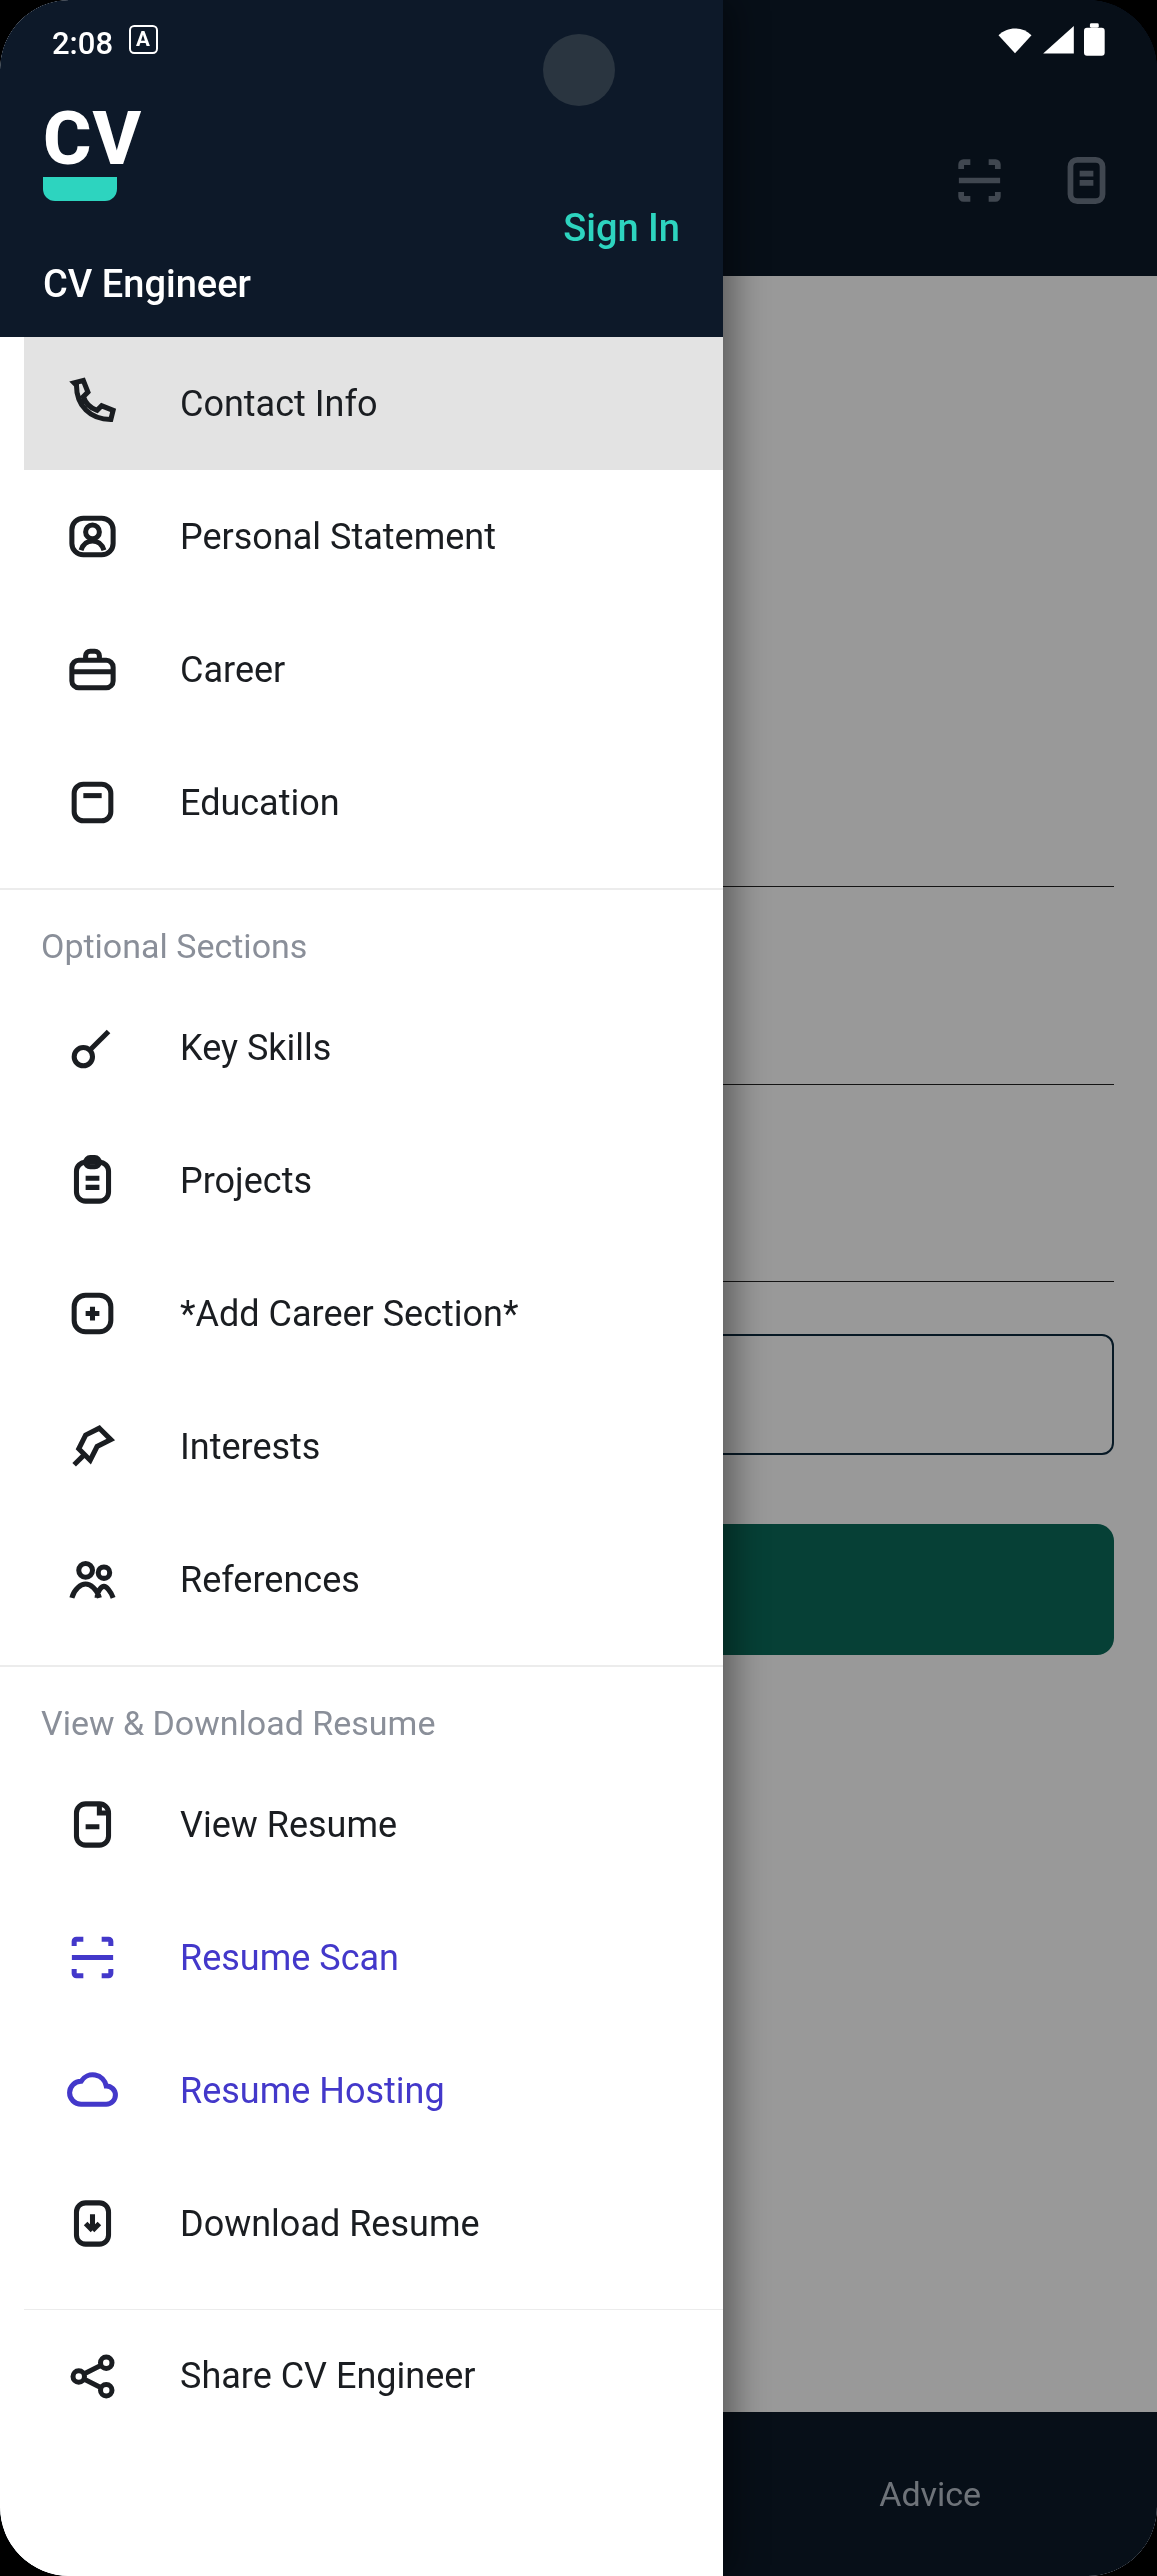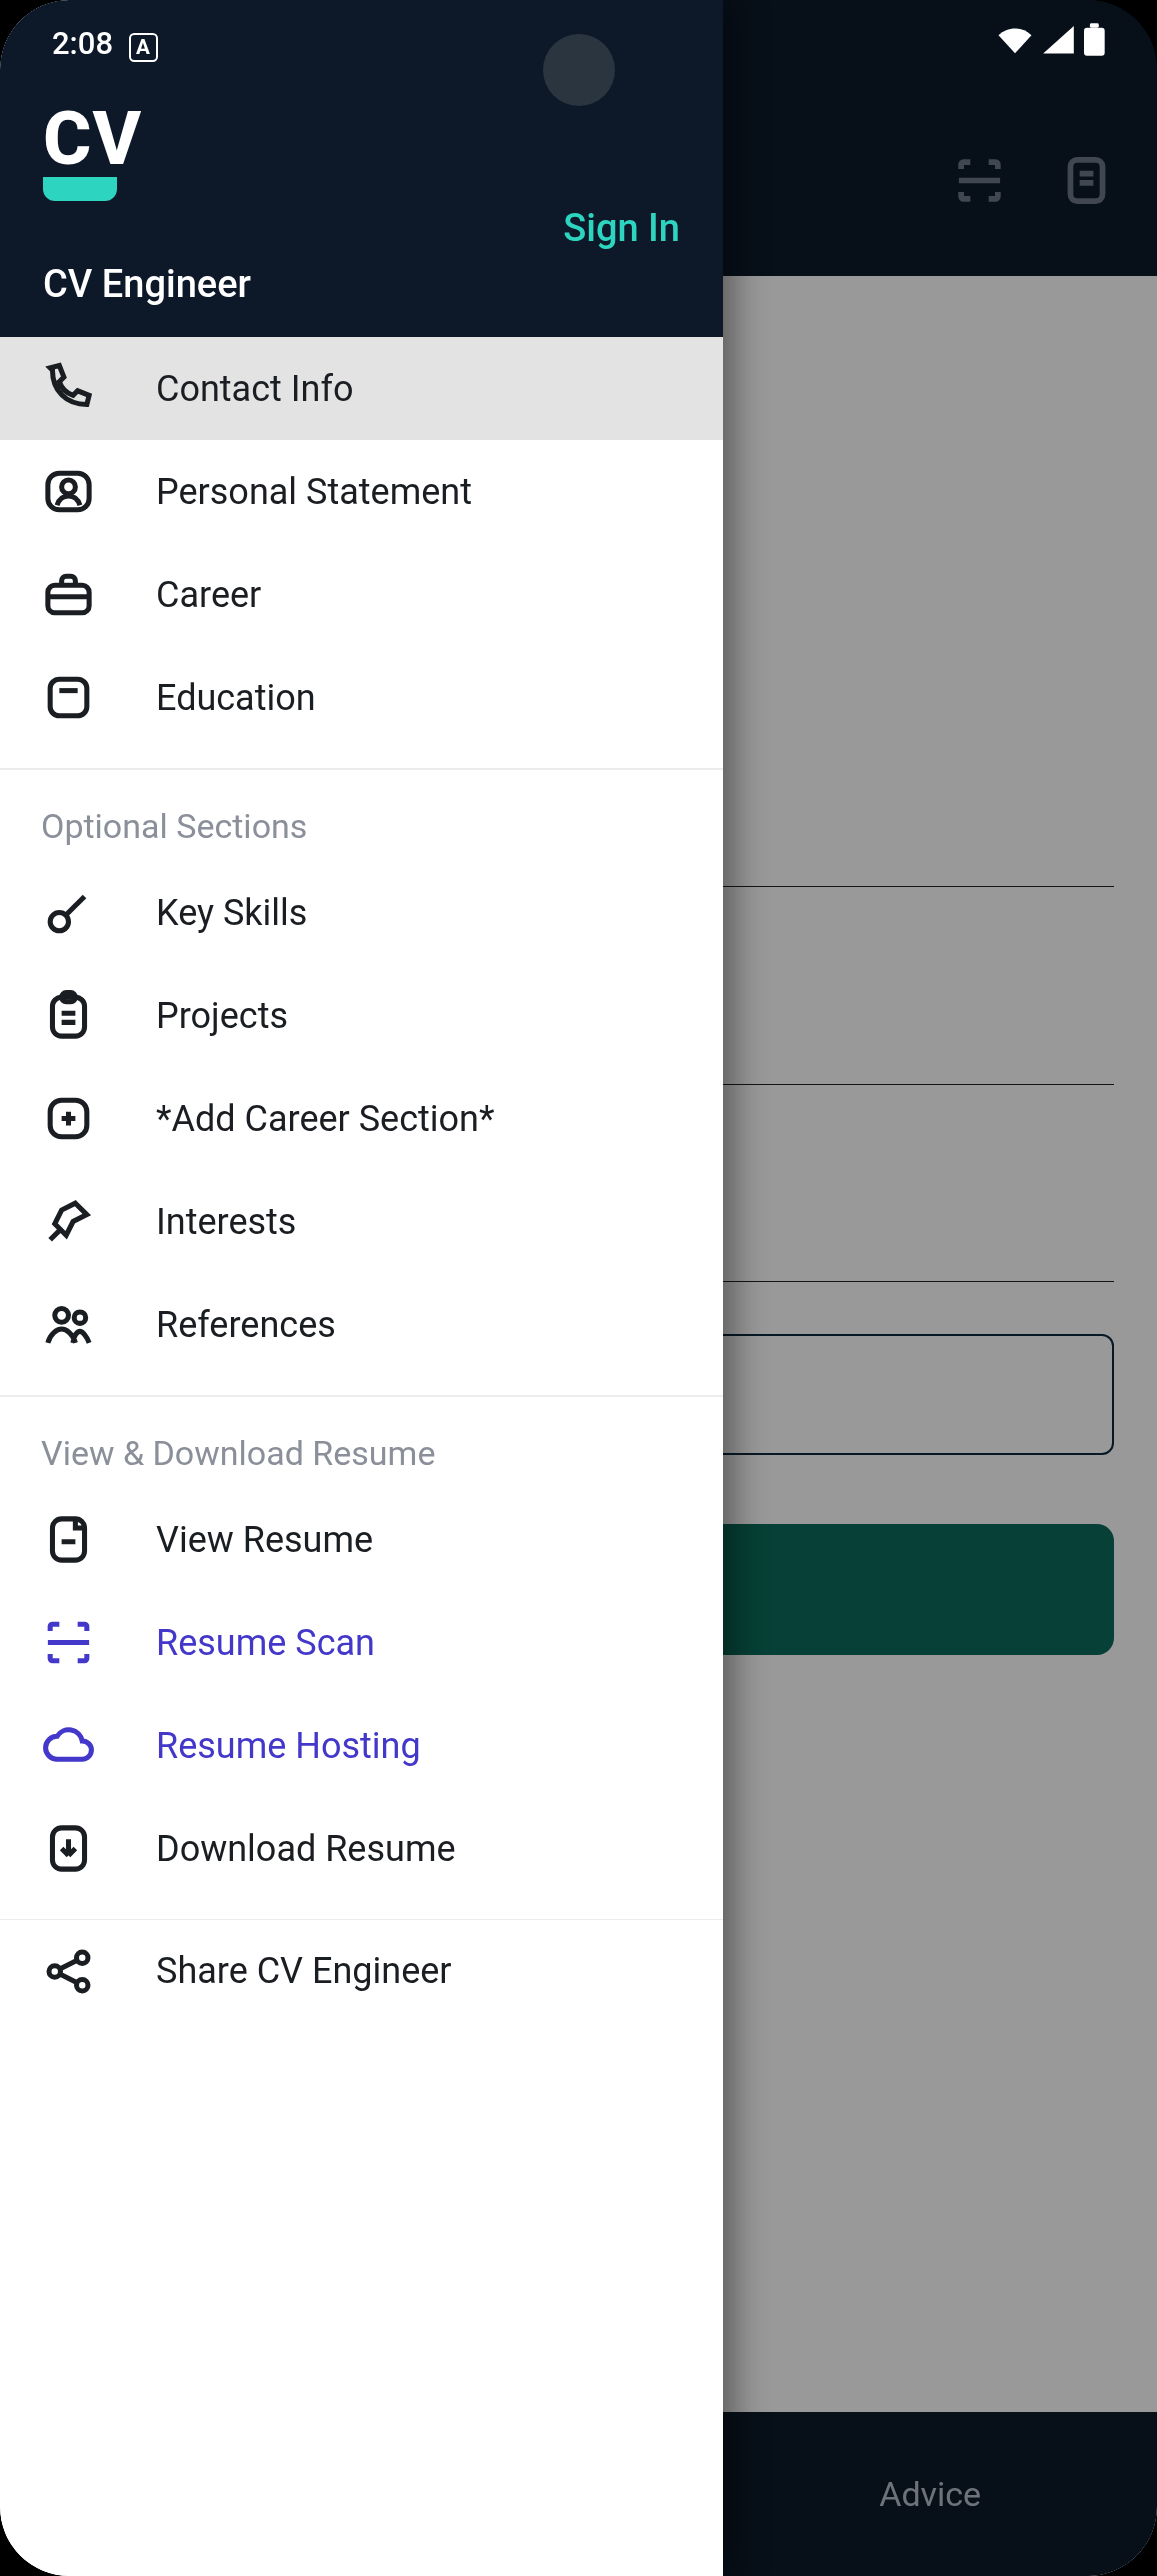--- a/index.html
+++ b/index.html
@@ -2,21 +2,21 @@
 <html style="font-size:13.8px"><head>
 <meta charset="utf-8">
 <style>
   * { margin: 0; padding: 0; box-sizing: border-box; -webkit-font-smoothing: antialiased; }
   html, body { width: 1157px; height: 2576px; font-family: -apple-system, BlinkMacSystemFont, "Segoe UI", Roboto, sans-serif; background: #000; overflow: hidden; }
   .device { position: relative; width: 1157px; height: 2576px; background: #000; border-radius: 69px; overflow: hidden; }
   .screen { position: absolute; inset: 0; background: #0d1929; border-radius: 69px; overflow: hidden; }
 
   
   .status-bar { position: absolute; top: 0; left: 0; right: 0; height: 86px; display: flex; align-items: center; justify-content: space-between; padding: 0 52px; color: #fff; font-size: 31px; font-weight: 500; z-index: 50; }
-  .status-left { display: flex; align-items: flex-end; gap: 15.5px; }
+  .status-left { display: flex; align-items: flex-start; gap: 15.5px; }
   .status-right { display: flex; align-items: center; gap: 10.3px; }
   .camera-hole { position: absolute; top: 34px; left: 50%; transform: translateX(-50%); width: 72px; height: 72px; border-radius: 50%; background: #2a3540; z-index: 60; }
 
   
   .bg-app { position: absolute; inset: 0; background: #0d1929; }
   .bg-topbar { position: absolute; top: 86px; left: 0; right: 0; height: 189px; background: #0d1929; display: flex; align-items: center; justify-content: flex-end; gap: 52px; padding-right: 43px; }
   .bg-icon { width: 55px; height: 55px; }
   .bg-icon svg { width: 100%; height: 100%; stroke: #6b7785; stroke-width: 2.5; fill: none; }
 
   .bg-form { position: absolute; top: 276px; left: 0; right: 0; bottom: 0; background: #fff; padding: 43px 43px 0 43px; }
@@ -32,21 +32,21 @@
   
   .drawer { position: absolute; top: 0; bottom: 0; left: 0; width: 723px; background: #fff; z-index: 10; display: flex; flex-direction: column; box-shadow: 10.3px 0 34px rgba(0,0,0,0.4); border-top-left-radius: 69px; overflow: hidden; }
   .drawer-header { height: 337px; background: #0d1929; position: relative; color: #fff; padding: 95px 43px 0 43px; }
   .logo { font-size: 74px; font-weight: 800; letter-spacing: 0.9px; }
   .logo-underline { width: 74px; height: 24px; background: #2dd4bf; border-radius: 0 0 12px 12px; margin-top: -5.2px; }
   .signin { position: absolute; top: 172px; right: 43px; color: #2dd4bf; font-size: 38px; font-weight: 500; margin-top: 34px; }
   .app-name { position: absolute; bottom: 31px; left: 43px; font-size: 38px; font-weight: 500; color: #fff; }
 
   .drawer-body { flex: 1; overflow: hidden; background: #fff; }
   .section-header { padding: 36px 41px 15.5px 41px; color: #8a8f99; font-size: 34px; font-weight: 400; }
-  .menu-item { display: flex; align-items: center; gap: 60px; padding: 0 41px; height: 103px; color: #1a1d21; font-size: 36px; }
+  .menu-item { display: flex; align-items: center; gap: 60px; padding: 0 41px; height: 133px; color: #1a1d21; font-size: 36px; margin-left: 24px; }
   .menu-item.active { background: #e3e3e3; }
   .menu-item.divider-top { border-top: 1.7px solid #ececec; margin-top: 19px; }
   .menu-item .icon { width: 55px; height: 55px; flex-shrink: 0; }
   .menu-item .icon svg { width: 100%; height: 100%; stroke: #1a1d21; stroke-width: 2.2; fill: none; }
   .menu-item.accent { color: #4338ca; }
   .menu-item.accent .icon svg { stroke: #4338ca; }
   .group-divider { height: 1.7px; background: #ececec; margin: 19px 0 0 0; }
 
   
   .gesture-bar { position: absolute; bottom: 24px; left: 50%; transform: translateX(-50%); width: 241px; height: 8.6px; background: #fff; border-radius: 4.3px; z-index: 70; }

